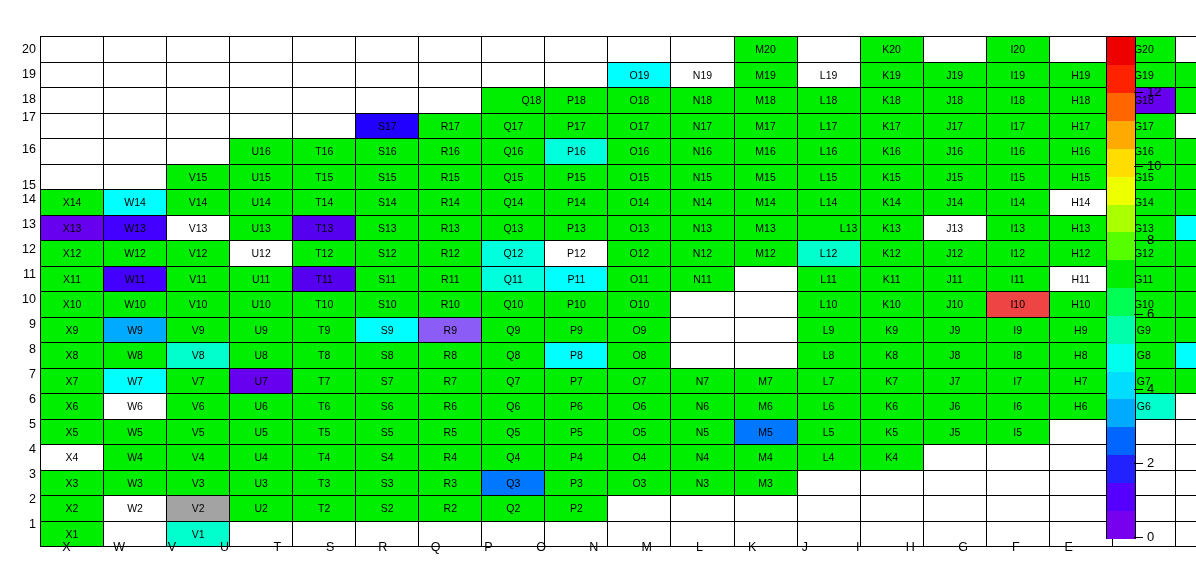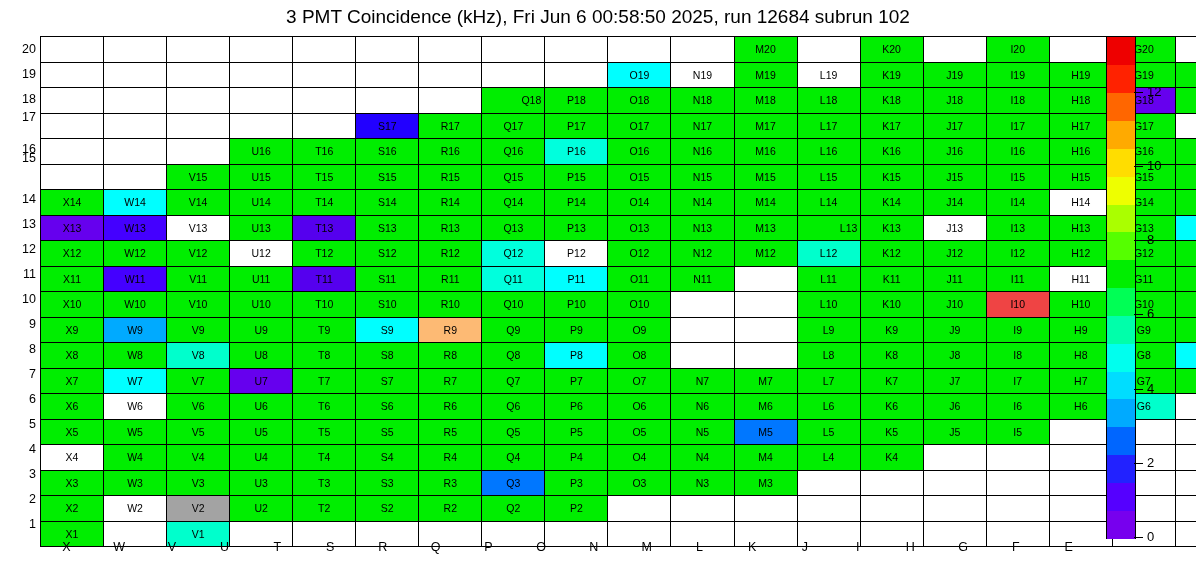--- a/index.html
+++ b/index.html
@@ -19,29 +19,28 @@
   #cbar .seg{position:absolute;left:0;width:28px;}
   #cbarticks{position:absolute;left:1134px;top:36px;width:60px;height:501px;}
   #cbarticks .tk{position:absolute;left:0;font-size:13px;height:14px;line-height:14px;}
   #cbarticks .tk span.tick{display:inline-block;width:9px;border-top:1.6px solid #000;vertical-align:middle;margin-right:4px;}
 </style>
 </head>
 <body>
 
 <div id="wrap">
 
-  <div id="title">3 PMT Coincidence (kHz), Fri Jun  6 00:58:50 2025, run 12684 subrun 102</div>
 
   <div id="ylabels">
       <div style="top: 5.525px;">20</div>
       <div style="top: 30.575px;">19</div>
       <div style="top: 55.625px;">18</div>
       <div style="top: 74px; padding-left: 16px;">17</div>
       <div style="top: 105.725px;">16</div>
-      <div style="top: 115px;">15</div>
+      <div style="top: 142px;">15</div>
       <div style="top: 155.825px;">14</div>
       <div style="top: 180.875px;">13</div>
       <div style="top: 205.925px;">12</div>
       <div style="top: 230.975px;">11</div>
       <div style="top: 256.025px;">10</div>
       <div style="top: 281.075px;">9</div>
       <div style="top: 306.125px;">8</div>
       <div style="top: 331.175px;">7</div>
       <div style="top: 356.225px;">6</div>
       <div style="top: 381.275px;">5</div>
@@ -284,21 +283,21 @@
             <td style="background: rgb(0, 238, 0);">G10</td>
             <td style="background: rgb(0, 238, 0);">F10</td>
           </tr>
           <tr>
             <td style="background: rgb(0, 238, 0);">X9</td>
             <td style="background: rgb(0, 170, 255);">W9</td>
             <td style="background: rgb(0, 238, 0);">V9</td>
             <td style="background: rgb(0, 238, 0);">U9</td>
             <td style="background: rgb(0, 238, 0);">T9</td>
             <td style="background: rgb(0, 255, 255);">S9</td>
-            <td style="background: #fdba74;">R9</td>
+            <td style="background: #8b5cf6;">R9</td>
             <td style="background: rgb(0, 238, 0);">Q9</td>
             <td style="background: rgb(0, 238, 0);">P9</td>
             <td style="background: rgb(0, 238, 0);">O9</td>
             <td class="empty" style="background: rgb(255, 255, 255);"></td>
             <td class="empty" style="background: rgb(255, 255, 255);"></td>
             <td style="background: rgb(0, 238, 0);">L9</td>
             <td style="background: rgb(0, 238, 0);">K9</td>
             <td style="background: rgb(0, 238, 0);">J9</td>
             <td style="background: rgb(0, 238, 0);">I9</td>
             <td style="background: rgb(0, 238, 0);">H9</td>

